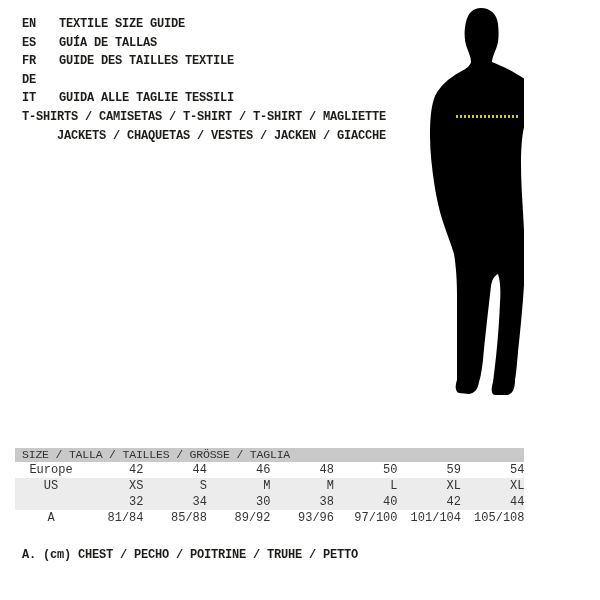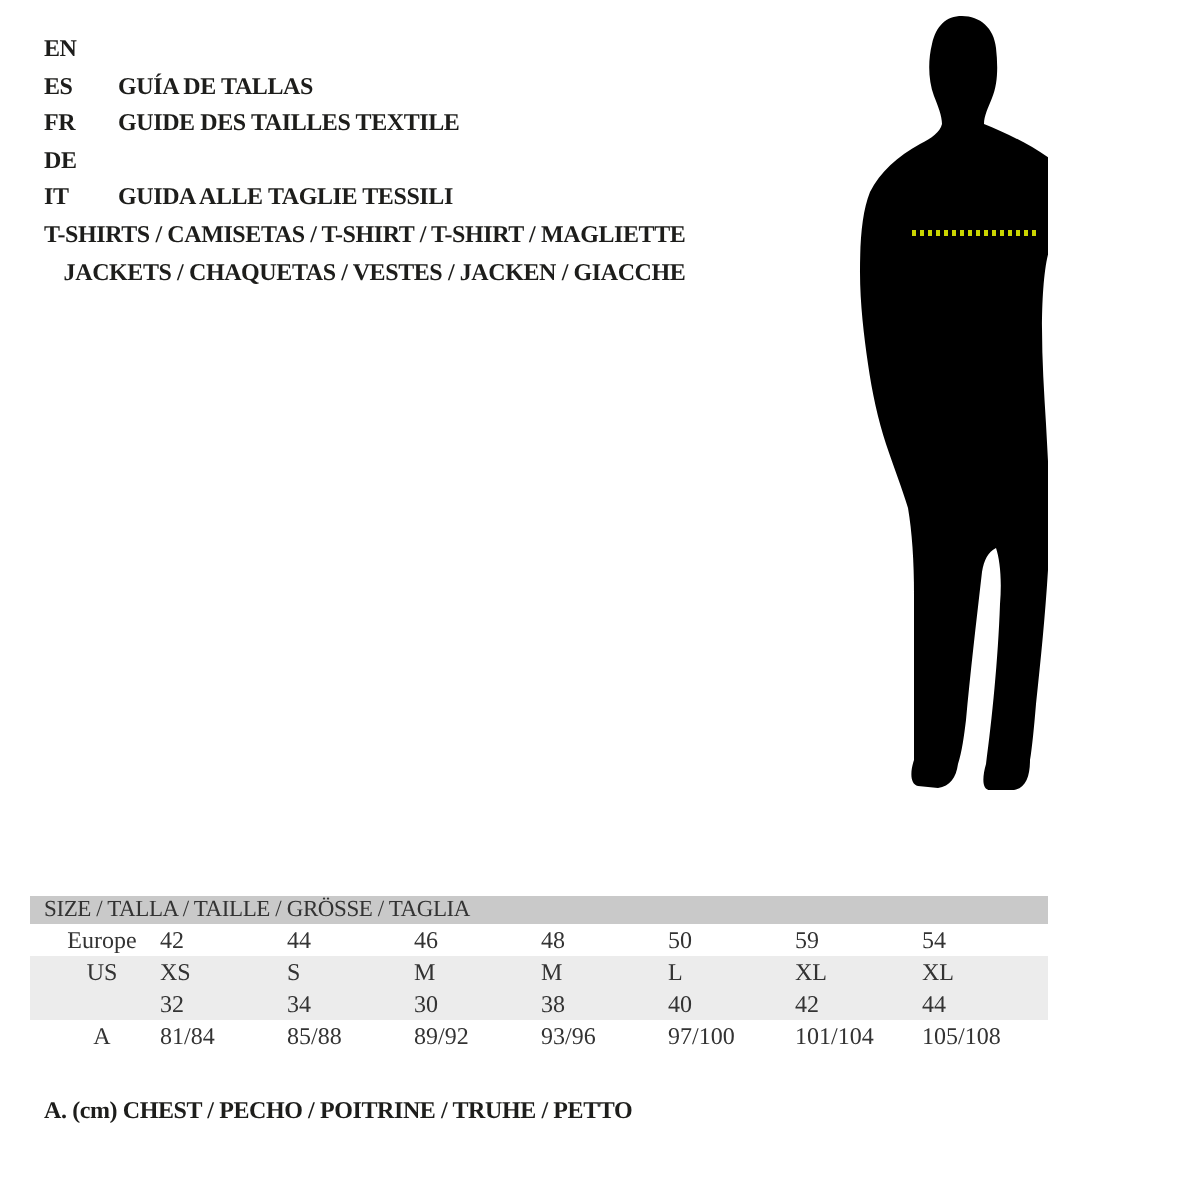--- a/index.html
+++ b/index.html
@@ -1,18 +1,18 @@
 <!DOCTYPE html>
 <html><head>
 <meta charset="utf-8">
 <style>
   html,body{margin:0;padding:0;background:#fff;}
   #canvas{
     position:relative;width:524px;height:600px;background:#ffffff;overflow:hidden;
-    font-family:Liberation Serif, serif;color:#1d1d1b;
+    font-family:Liberation Mono, monospace;color:#1d1d1b;
   }
   
   .lang-block{position:absolute;left:22px;top:15px;}
   .lang-row{display:flex;line-height:18.5px;font-size:12px;font-weight:bold;letter-spacing:-0.2px;}
   .lang-code{width:37px;}
   
   .cat-block{position:absolute;left:22px;top:108px;font-size:12px;font-weight:bold;line-height:18.5px;letter-spacing:-0.2px;text-align:right;}
   
   .figure-svg{position:absolute;left:415px;top:8px;width:145px;height:390px;}
   .chest-dash{position:absolute;left:456px;top:115px;width:62px;height:3px;
@@ -21,32 +21,33 @@
     background:repeating-linear-gradient(to right,#000 0 3px,transparent 3px 5px);}
   .measure-label{position:absolute;left:561px;top:108px;font-size:13px;font-weight:bold;}
   
   .section-title{position:absolute;left:22px;top:419px;font-size:12px;font-weight:bold;line-height:14px;letter-spacing:-0.2px;}
   
   .size-table{position:absolute;left:15px;top:448px;width:573px;font-size:12px;color:#333;}
   .thead{height:14px;line-height:14px;background:var(--header-bg,#c9c9c9);padding-left:7px;font-size:11.5px;letter-spacing:-0.2px;}
   .trow{display:flex;height:16px;line-height:16px;}
   .trow.band{background:var(--band-bg,#ececec);}
   .tlabel{width:65px;padding-left:7px;box-sizing:border-box;text-align:center;}
-  .tcell{flex:1;text-align:left;}
+  .tcell{flex:1;text-align:right;}
   
   .footnote{position:absolute;left:22px;top:548px;font-size:12px;font-weight:bold;line-height:14px;letter-spacing:-0.2px;}
 </style>
 </head>
 <body>
 
 <div id="canvas" style="--header-bg: #c9c9c9; --band-bg: #ececec; --measure-color: #c9d400;">
 
   <div class="lang-block">
     <div class="lang-row">
       <span class="lang-code">EN</span>
+      <span class="lang-label">TEXTILE SIZE GUIDE</span>
     </div>
     <div class="lang-row">
       <span class="lang-code">ES</span>
       <span class="lang-label">GUÍA DE TALLAS</span>
     </div>
     <div class="lang-row">
       <span class="lang-code">FR</span>
       <span class="lang-label">GUIDE DES TAILLES TEXTILE</span>
     </div>
     <div class="lang-row">
@@ -107,21 +108,21 @@
       C 49 32 49 22 51 14
       C 53 5 58 0 66 0 Z"></path>
   </svg>
 
   <div class="chest-dash"></div>
   <div class="lead-dash"></div>
   <div class="measure-label">A</div>
 
 
   <div class="size-table">
-    <div class="thead">SIZE / TALLA / TAILLE / GRÖSSE / TAGLIA</div>
+    <div class="thead">SIZE / TALLA / TAILLES / GRÖSSE / TAGLIA</div>
 
     <div class="trow">
       <span class="tlabel">Europe</span>
       <span class="tcell">42</span>
       <span class="tcell">44</span>
       <span class="tcell">46</span>
       <span class="tcell">48</span>
       <span class="tcell">50</span>
       <span class="tcell">59</span>
       <span class="tcell">54</span>

